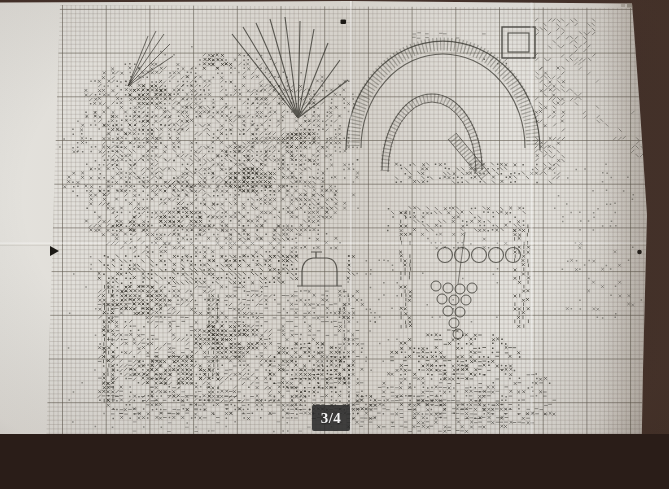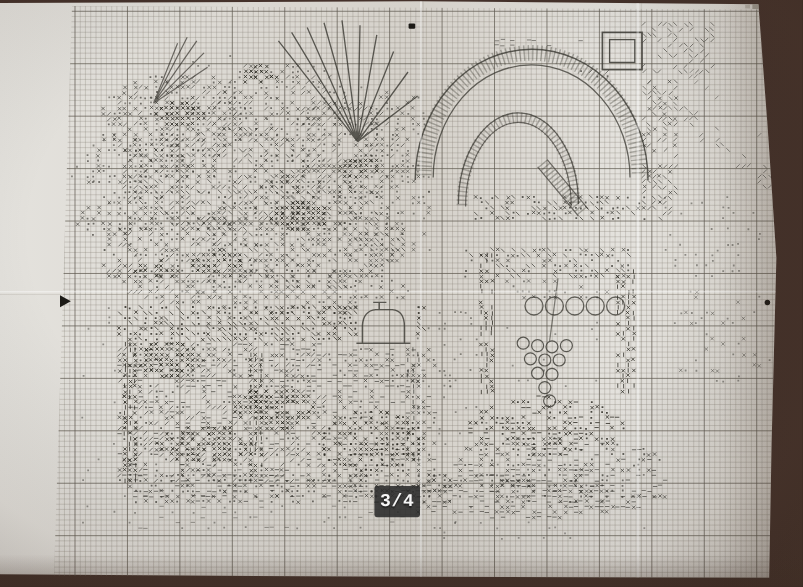--- a/index.html
+++ b/index.html
@@ -1,18 +1,18 @@
 <!DOCTYPE html>
 <html><head>
 <meta charset="utf-8">
 <style>
   html,body{margin:0;padding:0;background:#2a1d18;}
   .stage{
-    position:relative;width:669px;height:489px;overflow:hidden;
-    font-family:Liberation Mono, monospace;
+    position:relative;width:669px;height:434px;overflow:hidden;
+    font-family:Liberation Serif, serif;
   }
   .art{position:absolute;left:0;top:0;width:669px;height:489px;}
   .badge{
     position:absolute;left:312px;top:405px;width:38px;height:26px;
     border-radius:2px;display:flex;align-items:center;justify-content:center;
     font-size:15px;font-weight:bold;letter-spacing:.5px;
     text-shadow:0 1px 1px rgba(0,0,0,.4);
   }
 </style>
 </head>

